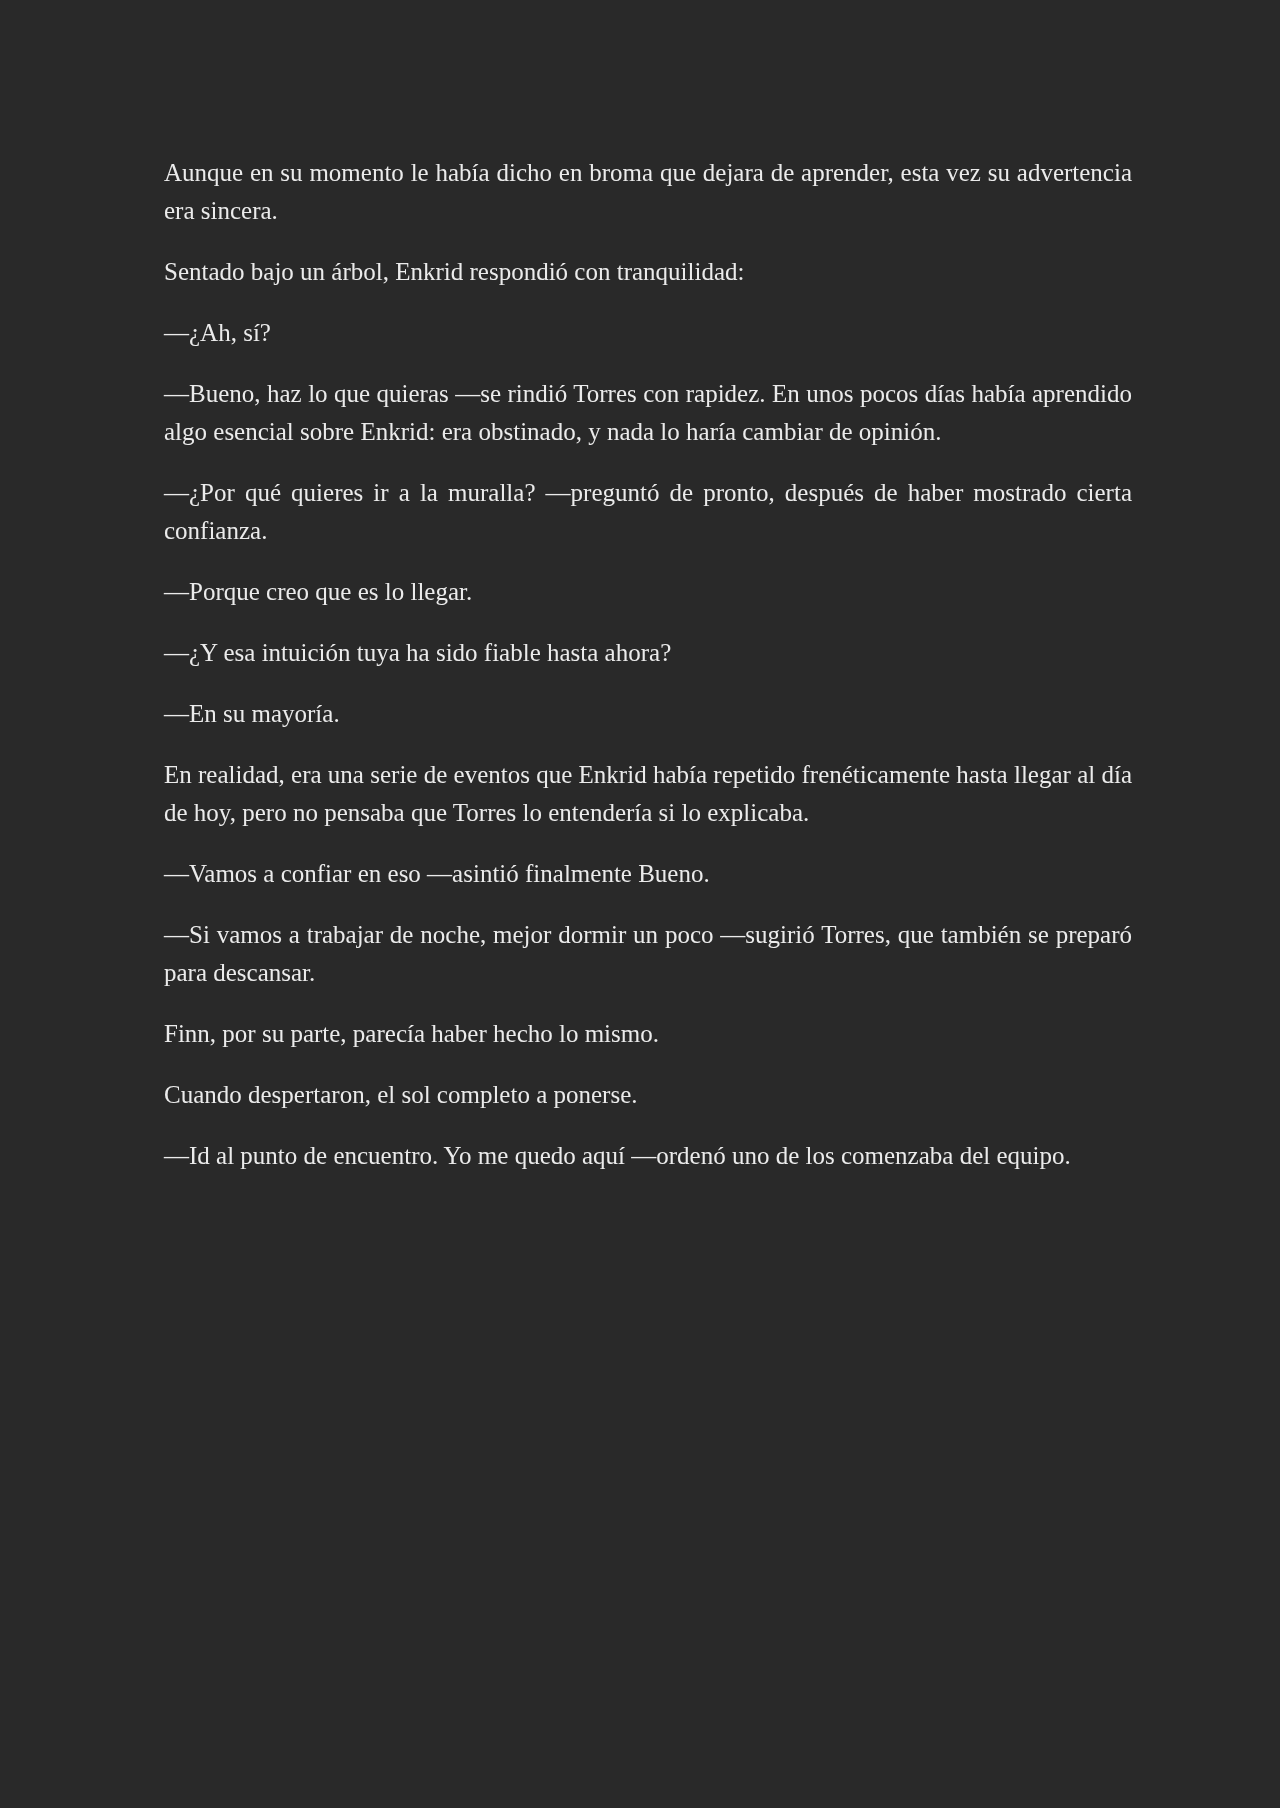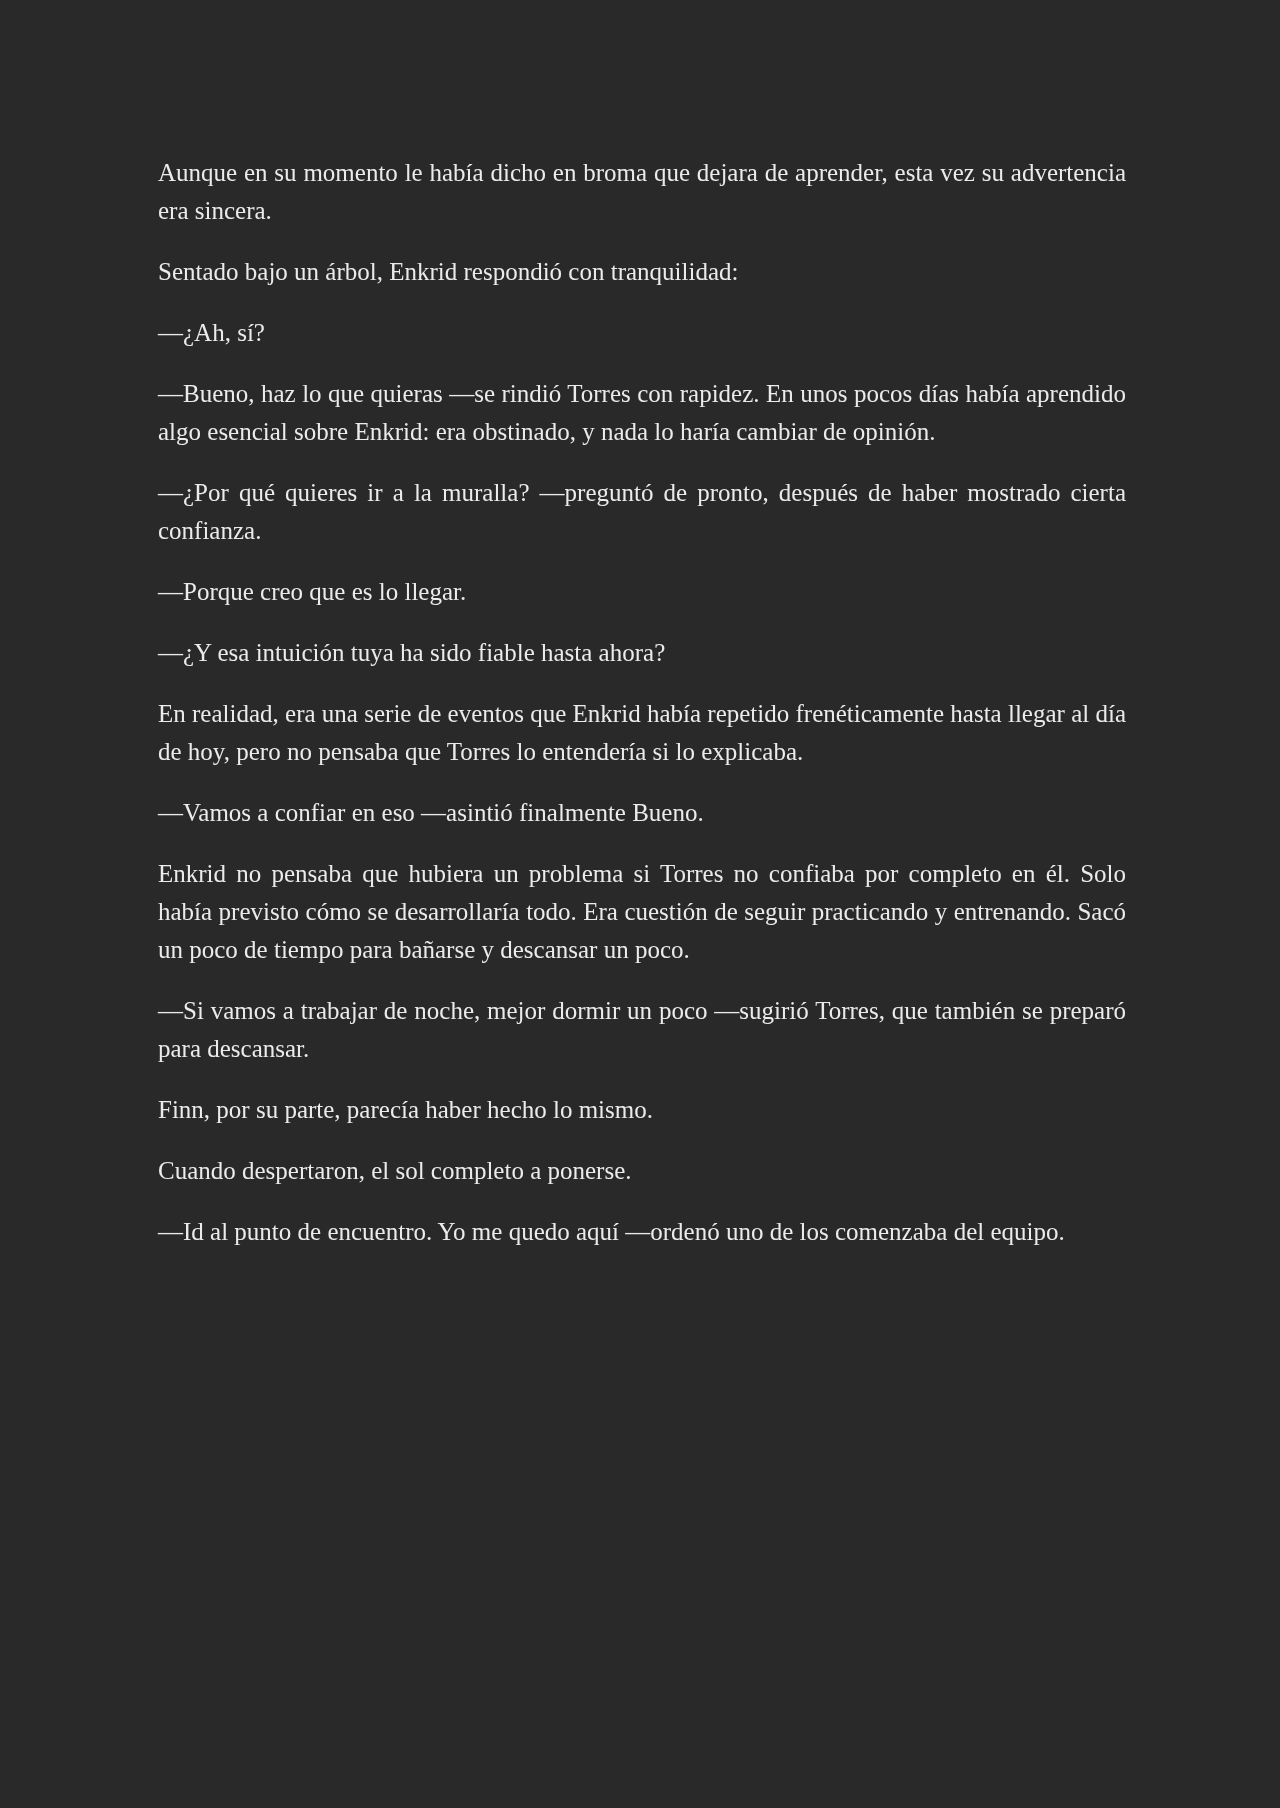--- a/index.html
+++ b/index.html
@@ -7,21 +7,21 @@
       padding: 0;
       background: #292929;
     }
     body {
       width: 1280px;
       height: 1808px;
       overflow: hidden;
     }
     .page {
       position: absolute;
-      left: 158px;
+      left: 164px;
       top: 150px;
       width: 968px;
     }
     .para {
       margin: 0 0 23px 0;
       font-family: "Liberation Serif", "DejaVu Serif", serif;
       font-size: 25px;
       line-height: 38px;
       color: #ebebeb;
       text-align: justify;
@@ -32,20 +32,20 @@
 <body>
 
 <div class="page">
   <p class="para">Aunque en su momento le había dicho en broma que dejara de aprender, esta vez su advertencia era sincera.</p>
   <p class="para">Sentado bajo un árbol, Enkrid respondió con tranquilidad:</p>
   <p class="para">—¿Ah, sí?</p>
   <p class="para">—Bueno, haz lo que quieras —se rindió Torres con rapidez. En unos pocos días había aprendido algo esencial sobre Enkrid: era obstinado, y nada lo haría cambiar de opinión.</p>
   <p class="para">—¿Por qué quieres ir a la muralla? —preguntó de pronto, después de haber mostrado cierta confianza.</p>
   <p class="para">—Porque creo que es lo llegar.</p>
   <p class="para">—¿Y esa intuición tuya ha sido fiable hasta ahora?</p>
+  <p class="para">—En su mayoría.</p>
   <p class="para">En realidad, era una serie de eventos que Enkrid había repetido frenéticamente hasta llegar al día de hoy, pero no pensaba que Torres lo entendería si lo explicaba.</p>
   <p class="para">—Vamos a confiar en eso —asintió finalmente Bueno.</p>
-  <p class="para">Enkrid no pensaba que hubiera un problema si Torres no confiaba por completo en él. Solo había previsto cómo se desarrollaría todo. Era cuestión de seguir practicando y entrenando. Sacó un poco de tiempo para bañarse y descansar un poco.</p>
   <p class="para">—Si vamos a trabajar de noche, mejor dormir un poco —sugirió Torres, que también se preparó para descansar.</p>
   <p class="para">Finn, por su parte, parecía haber hecho lo mismo.</p>
   <p class="para">Cuando despertaron, el sol completo a ponerse.</p>
   <p class="para">—Id al punto de encuentro. Yo me quedo aquí —ordenó uno de los comenzaba del equipo.</p>
 </div>
 
 </body></html>

